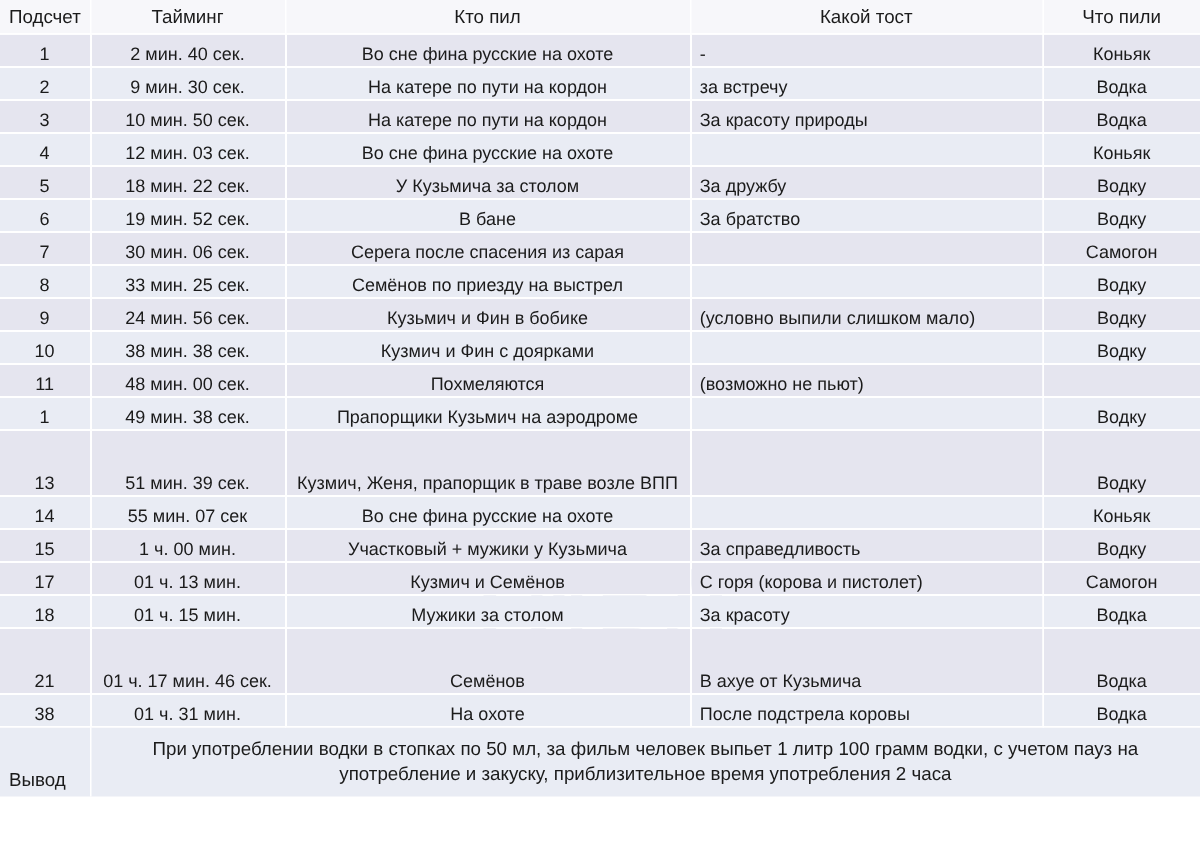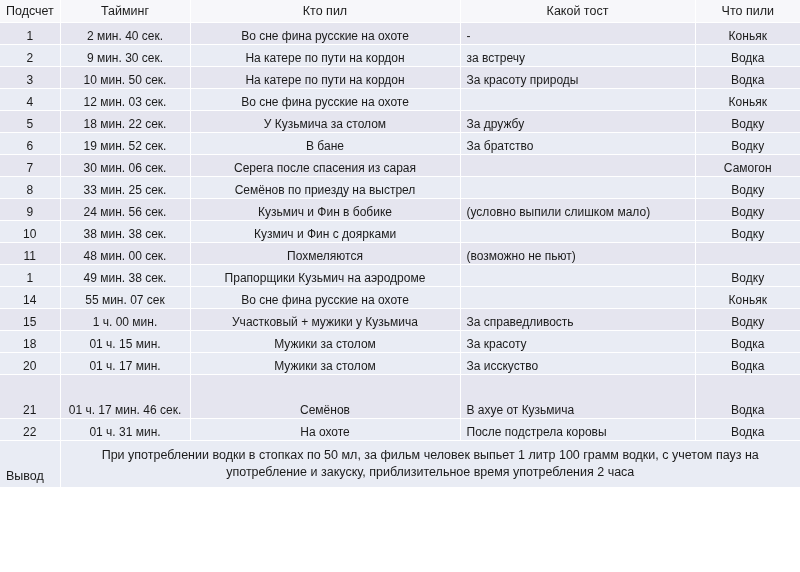--- a/index.html
+++ b/index.html
@@ -241,57 +241,64 @@
           <td class="col-toast">(возможно не пьют)</td>
           <td class="col-what"></td>
         </tr>
         <tr class="band-b">
           <td class="col-count">1</td>
           <td class="col-time">49 мин. 38 сек.</td>
           <td class="col-who">Прапорщики Кузьмич на аэродроме</td>
           <td class="col-toast"></td>
           <td class="col-what">Водку</td>
         </tr>
+        <tr class="band-a tall">
+          <td class="col-count">13</td>
+          <td class="col-time">51 мин. 39 сек.</td>
+          <td class="col-who">Кузмич, Женя, прапорщик в траве возле ВПП</td>
+          <td class="col-toast"></td>
+          <td class="col-what">Водку</td>
+        </tr>
         <tr class="band-b">
           <td class="col-count">14</td>
           <td class="col-time">55 мин. 07 сек</td>
           <td class="col-who">Во сне фина русские на охоте</td>
           <td class="col-toast"></td>
           <td class="col-what">Коньяк</td>
         </tr>
         <tr class="band-a">
           <td class="col-count">15</td>
           <td class="col-time">1 ч. 00 мин.</td>
           <td class="col-who">Участковый + мужики у Кузьмича</td>
           <td class="col-toast">За справедливость</td>
           <td class="col-what">Водку</td>
         </tr>
+        <tr class="band-a">
+          <td class="col-count">17</td>
+          <td class="col-time">01 ч. 13 мин.</td>
+          <td class="col-who">Кузмич и Семёнов</td>
+          <td class="col-toast">С горя (корова и пистолет)</td>
+          <td class="col-what">Самогон</td>
+        </tr>
         <tr class="band-b">
           <td class="col-count">18</td>
           <td class="col-time">01 ч. 15 мин.</td>
           <td class="col-who">Мужики за столом</td>
           <td class="col-toast">За красоту</td>
-          <td class="col-what">Водка</td>
-        </tr>
-        <tr class="band-b">
-          <td class="col-count">20</td>
-          <td class="col-time">01 ч. 17 мин.</td>
-          <td class="col-who">Мужики за столом</td>
-          <td class="col-toast">За исскуство</td>
           <td class="col-what">Водка</td>
         </tr>
         <tr class="band-a tall">
           <td class="col-count">21</td>
           <td class="col-time">01 ч. 17 мин. 46 сек.</td>
           <td class="col-who">Семёнов</td>
           <td class="col-toast">В ахуе от Кузьмича</td>
           <td class="col-what">Водка</td>
         </tr>
         <tr class="band-b">
-          <td class="col-count">22</td>
+          <td class="col-count">38</td>
           <td class="col-time">01 ч. 31 мин.</td>
           <td class="col-who">На охоте</td>
           <td class="col-toast">После подстрела коровы</td>
           <td class="col-what">Водка</td>
         </tr>
       </tbody>
 
     <tfoot>
       <tr>
         <td class="foot-label">Вывод</td>

